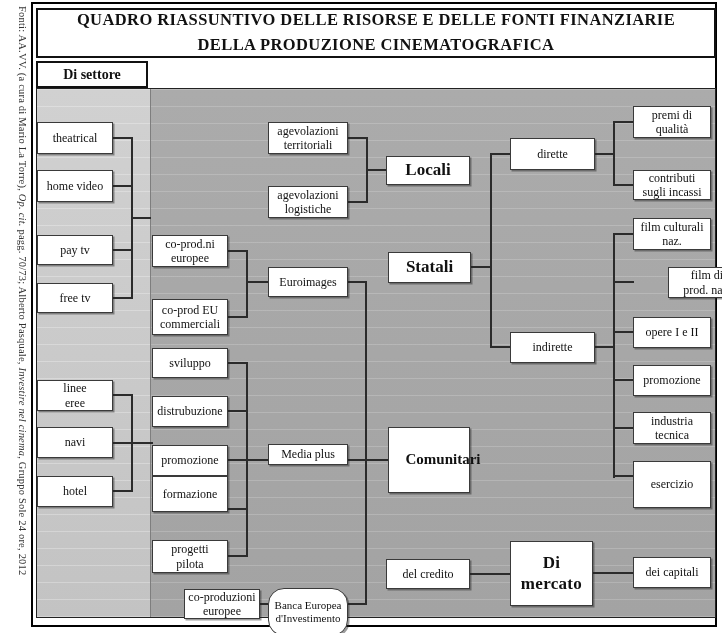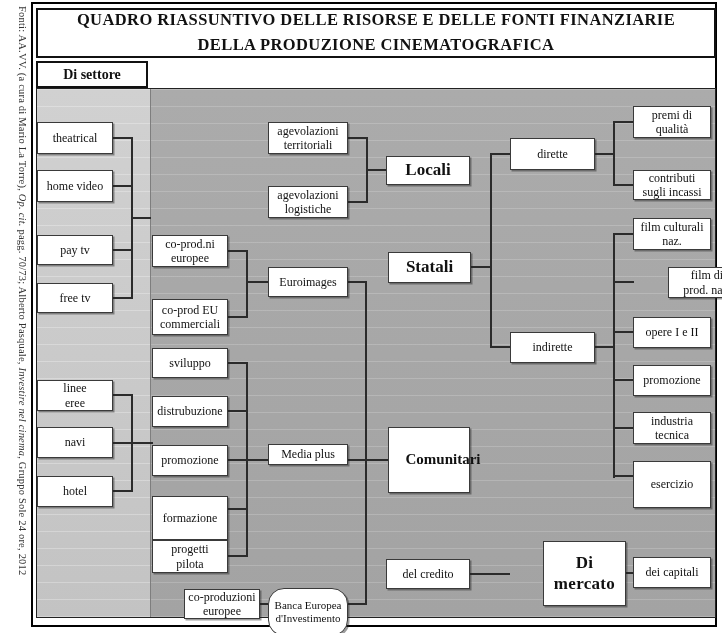--- a/index.html
+++ b/index.html
@@ -137,40 +137,40 @@
 eree</div>
       <div class="box" style="left: 37px; top: 427px; width: 76px; height: 31px;">navi</div>
       <div class="box" style="left: 37px; top: 476px; width: 76px; height: 31px;">hotel</div>
       <div class="box" style="left: 152px; top: 235px; width: 76px; height: 32px;">co-prod.ni
 europee</div>
       <div class="box" style="left: 152px; top: 299px; width: 76px; height: 36px;">co-prod EU
 commerciali</div>
       <div class="box" style="left: 152px; top: 348px; width: 76px; height: 30px;">sviluppo</div>
       <div class="box" style="left: 152px; top: 396px; width: 76px; height: 31px;">distrubuzione</div>
       <div class="box" style="left: 152px; top: 445px; width: 76px; height: 31px;">promozione</div>
-      <div class="box" style="left: 152px; top: 496px; width: 76px; height: 44px;">formazione</div>
+      <div class="box" style="left: 152px; top: 476px; width: 76px; height: 36px;">formazione</div>
       <div class="box" style="left: 152px; top: 540px; width: 76px; height: 33px;">progetti
 pilota</div>
       <div class="box" style="left: 152px; top: 589px; width: 76px; height: 30px; margin-left: 32px;">co-produzioni
 europee</div>
       <div class="box" style="left: 268px; top: 122px; width: 80px; height: 32px;">agevolazioni
 territoriali</div>
       <div class="box" style="left: 268px; top: 186px; width: 80px; height: 32px;">agevolazioni
 logistiche</div>
       <div class="box" style="left: 268px; top: 267px; width: 80px; height: 30px;">Euroimages</div>
       <div class="box" style="left: 268px; top: 444px; width: 80px; height: 21px;">Media plus</div>
       <div class="box v-s11" style="left: 268px; top: 588px; width: 80px; height: 48px; border-radius: 16px;">Banca Europea
 d'Investimento</div>
       <div class="box v-b14" style="left: 386px; top: 156px; width: 84px; height: 29px;">Locali</div>
       <div class="box v-b14" style="left: 388px; top: 252px; width: 83px; height: 31px;">Statali</div>
       <div class="box v-b15" style="left: 388px; top: 427px; width: 82px; height: 66px;">Comunitari</div>
       <div class="box" style="left: 386px; top: 559px; width: 84px; height: 30px;">del credito</div>
       <div class="box" style="left: 510px; top: 138px; width: 85px; height: 32px;">dirette</div>
       <div class="box" style="left: 510px; top: 332px; width: 85px; height: 31px;">indirette</div>
-      <div class="box v-b17" style="left: 510px; top: 541px; width: 83px; height: 65px; margin-left: 33px;">Di mercato</div>
+      <div class="box v-b17" style="left: 510px; top: 541px; width: 83px; height: 65px;">Di mercato</div>
       <div class="box" style="left: 633px; top: 106px; width: 78px; height: 32px;">premi di
 qualità</div>
       <div class="box" style="left: 633px; top: 170px; width: 78px; height: 30px;">contributi
 sugli incassi</div>
       <div class="box" style="left: 633px; top: 218px; width: 78px; height: 32px;">film culturali
 naz.</div>
       <div class="box" style="left: 633px; top: 267px; width: 78px; height: 31px; margin-left: 35px;">film di
 prod. naz.</div>
       <div class="box" style="left: 633px; top: 317px; width: 78px; height: 31px;">opere  I e II</div>
       <div class="box" style="left: 633px; top: 365px; width: 78px; height: 31px;">promozione</div>

